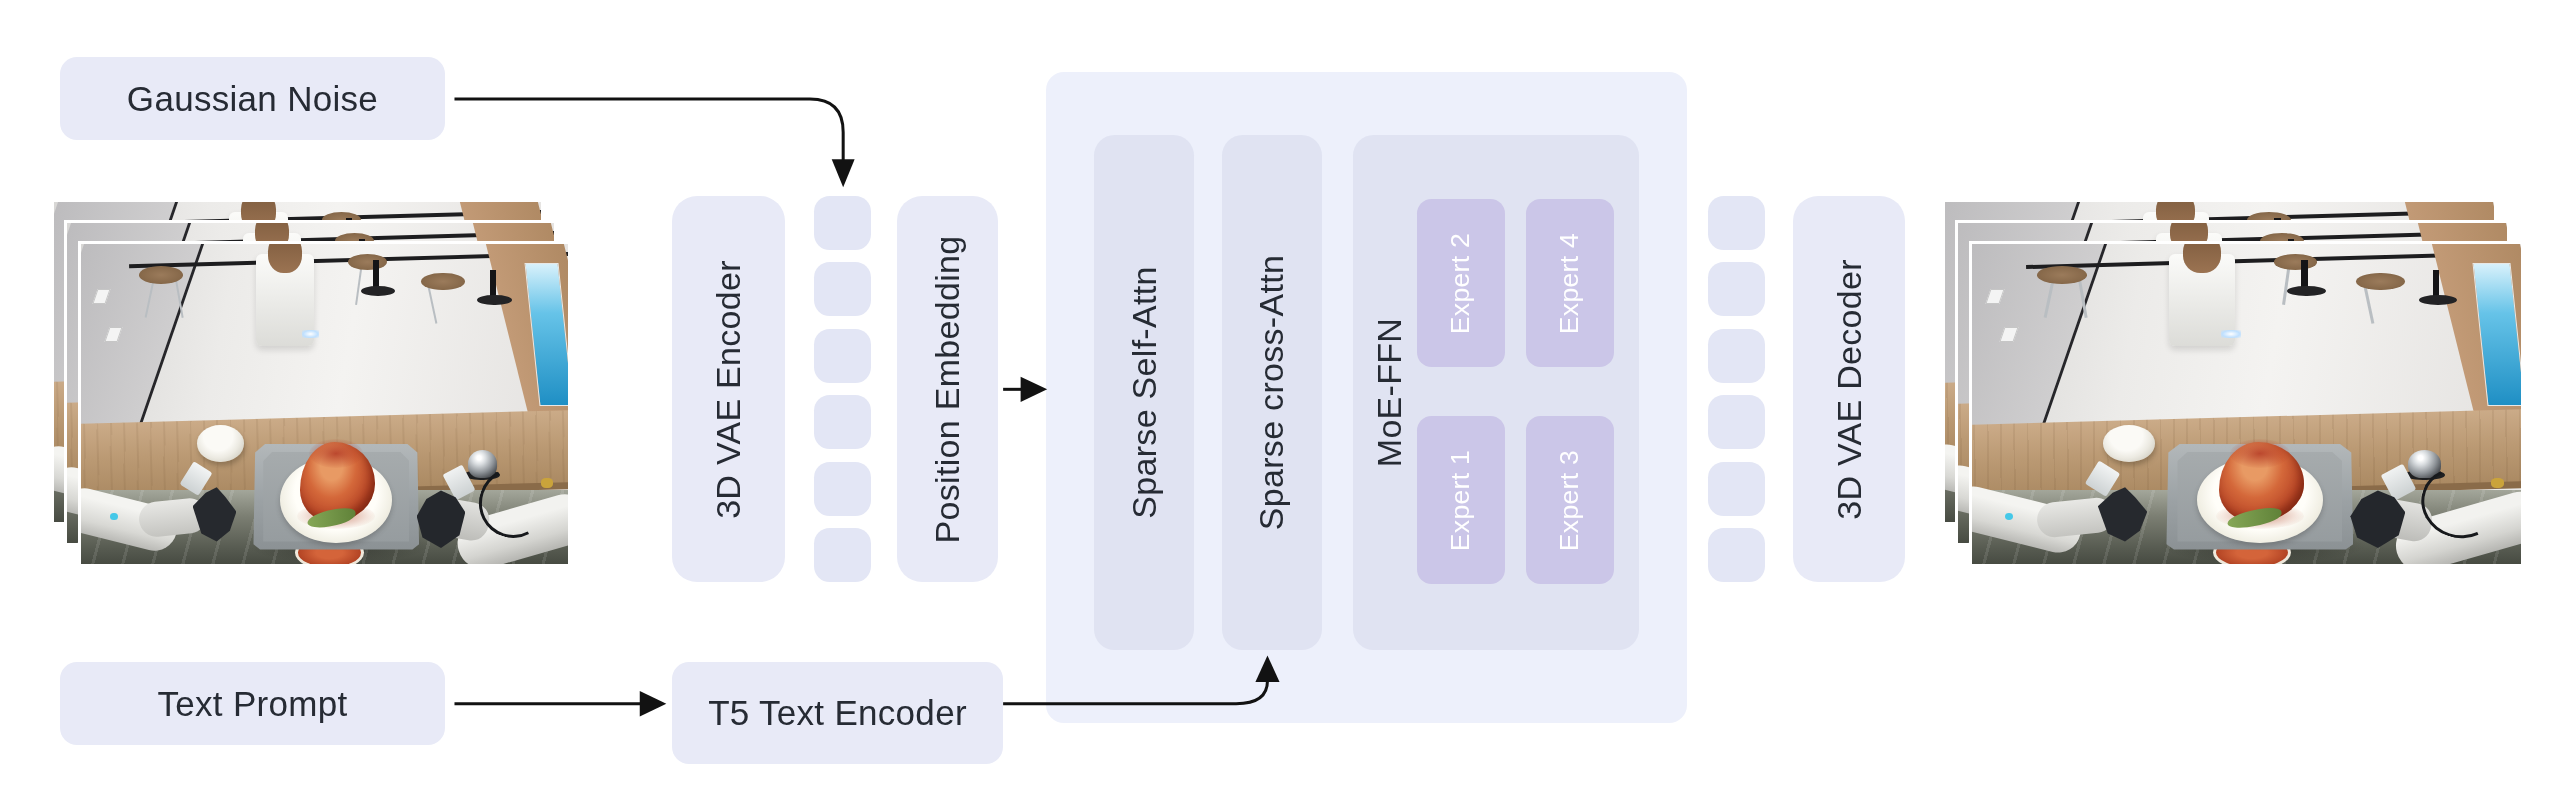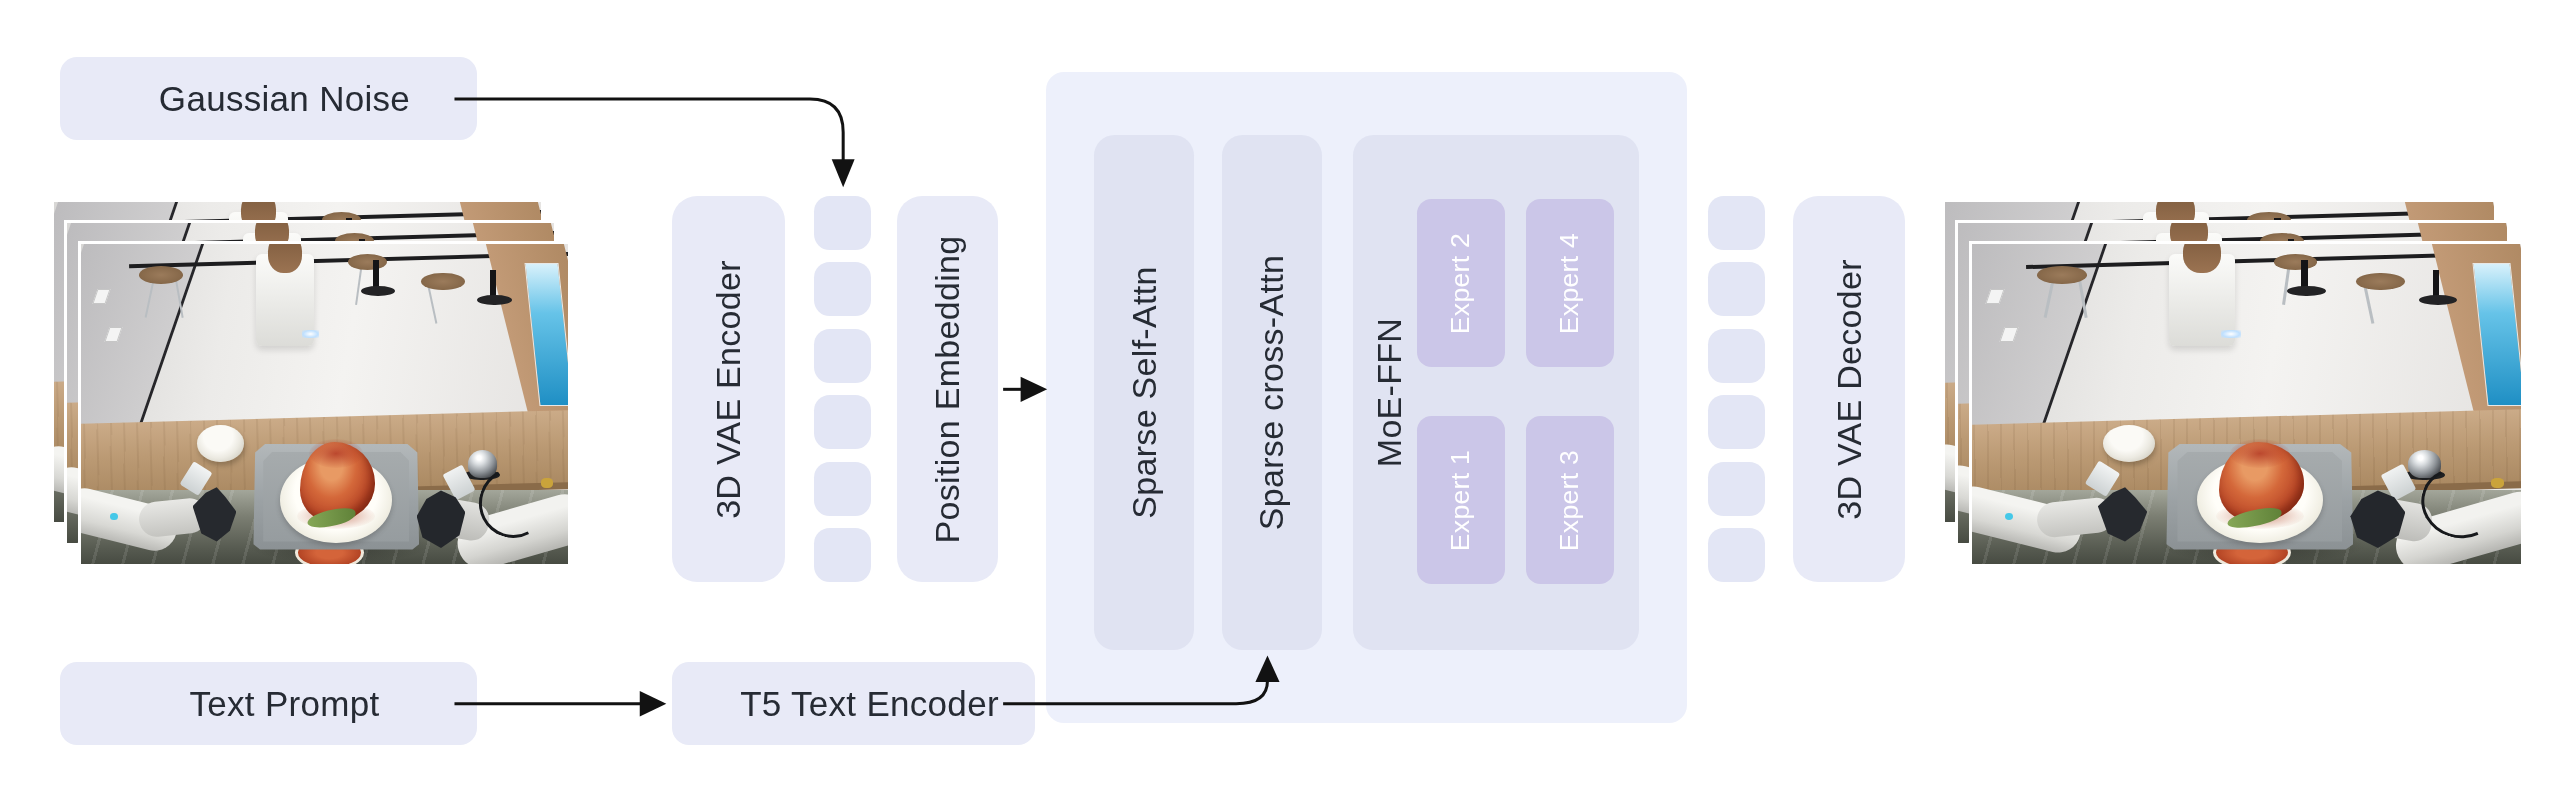--- a/index.html
+++ b/index.html
@@ -1,24 +1,24 @@
 <!DOCTYPE html>
 <html style="--node-fill: #e8eaf7; --token-fill: #e3e6f5; --container-fill: #edf0fb; --inner-fill: #e0e3f2; --expert-fill: #cbc6e8; --expert-text: #ffffff; --label-text: #262b34; --arrow: #121212;font-size:9.7px"><head>
 <meta charset="utf-8">
 <style>
   html,body{margin:0;padding:0;background:#ffffff;}
   body{width:2576px;height:804px;position:relative;overflow:hidden;
        font-family:"Liberation Sans","DejaVu Sans",sans-serif;color:var(--label-text,#262b34);}
 
   
   .hbox{position:absolute;display:flex;align-items:center;justify-content:center;
-        background:var(--node-fill,#e8eaf7);border-radius:17px;font-size:35px;letter-spacing:0.3px;padding-left:32px;}
+        background:var(--node-fill,#e8eaf7);border-radius:17px;font-size:35px;letter-spacing:0.3px;}
   #box-gaussian{left:60px;top:57px;width:385px;height:83px;}
   #box-textprompt{left:60px;top:662px;width:385px;height:83px;text-align:center;}
-  #box-t5{left:672px;top:662px;width:331px;height:83px;}
+  #box-t5{left:672px;top:662px;width:331px;height:102px;}
 
   .tallbox{position:absolute;background:var(--node-fill,#e8eaf7);border-radius:25px;}
   #box-encoder{left:672px;top:196px;width:113px;height:386px;}
   #box-pe{left:897px;top:196px;width:101px;height:386px;}
   #box-decoder{left:1793px;top:196px;width:112px;height:386px;}
 
   #container{position:absolute;left:1046px;top:72px;width:641px;height:651px;
              background:var(--container-fill,#edf0fb);border-radius:18px;}
   .innercol{position:absolute;background:var(--inner-fill,#e0e3f2);border-radius:20.5px;}
   #box-selfattn{left:1094px;top:135px;width:100px;height:515px;}

